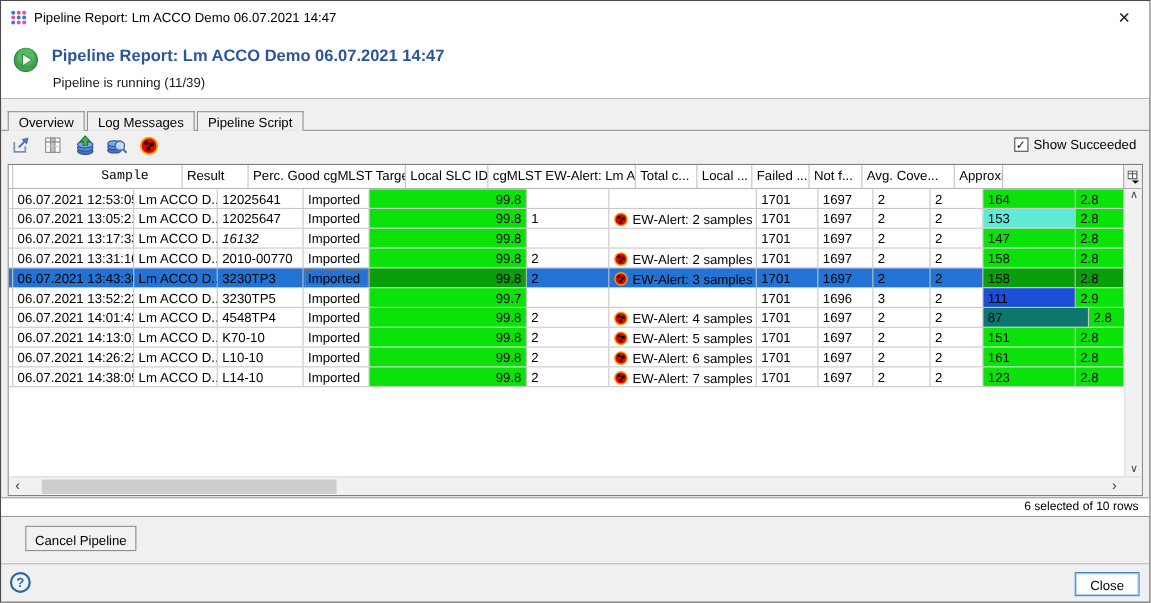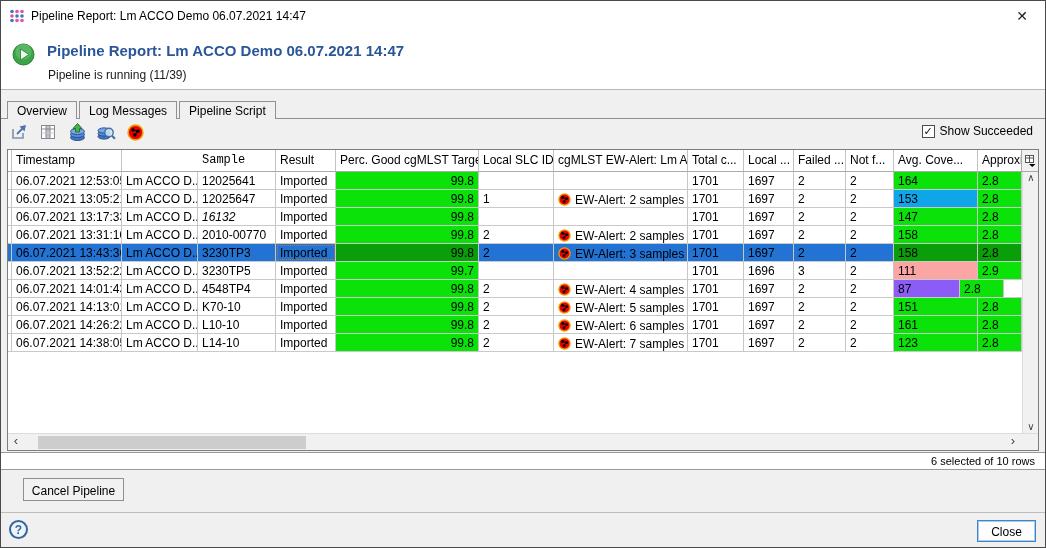--- a/index.html
+++ b/index.html
@@ -155,21 +155,20 @@
   </div>
 
   <div class="show-succ">
     <span class="cbx checked"></span>
     <span>Show Succeeded</span>
   </div>
 
   <div class="tframe">
     <div class="thead" id="thead">
         <div class="gutter"></div>
-        <div class="hcell" style="width: 110px;">Timestamp</div>
         <div class="hcell" style="width: 76px; margin-top: 46px;">Project</div>
         <div class="hcell" style="width: 78px; font-family: Liberation Mono, monospace;">Sample</div>
         <div class="hcell" style="width: 60px;">Result</div>
         <div class="hcell" style="width: 143px;">Perc. Good cgMLST Targets</div>
         <div class="hcell" style="width: 75px;">Local SLC ID</div>
         <div class="hcell" style="width: 134px;">cgMLST EW-Alert: Lm A...</div>
         <div class="hcell" style="width: 56px;">Total c...</div>
         <div class="hcell" style="width: 50px;">Local ...</div>
         <div class="hcell" style="width: 52px;">Failed ...</div>
         <div class="hcell" style="width: 48px;">Not f...</div>
@@ -218,21 +217,21 @@
                 <circle cx="8.7" cy="5.6" r="1.4" fill="#000"></circle>
                 <circle cx="6" cy="8.8" r="1.4" fill="#000"></circle>
               </svg>
               <span>EW-Alert: 2 samples</span>
             </div>
           </div>
           <div class="tcell" style="width: 56px;">1701</div>
           <div class="tcell" style="width: 50px;">1697</div>
           <div class="tcell" style="width: 52px;">2</div>
           <div class="tcell" style="width: 48px;">2</div>
-          <div class="tcell" style="width: 84px; background: #0ea5e9;">153</div>
+          <div class="tcell" style="width: 84px; background: #5eead4;">153</div>
           <div class="tcell" style="width: 44px; background: rgb(10, 226, 10);">2.8</div>
         </div>
         <div class="trow">
           <div class="gutter"></div>
           <div class="tcell" style="width: 110px;">06.07.2021 13:17:33</div>
           <div class="tcell" style="width: 76px;">Lm ACCO D...</div>
           <div class="tcell" style="width: 78px; font-style: italic;">16132</div>
           <div class="tcell" style="width: 60px;">Imported</div>
           <div class="tcell num" style="width: 143px; background: rgb(10, 226, 10);">99.8</div>
           <div class="tcell" style="width: 75px;"></div>
@@ -304,21 +303,21 @@
           <div class="tcell" style="width: 76px;">Lm ACCO D...</div>
           <div class="tcell" style="width: 78px;">3230TP5</div>
           <div class="tcell" style="width: 60px;">Imported</div>
           <div class="tcell num" style="width: 143px; background: rgb(10, 226, 10);">99.7</div>
           <div class="tcell" style="width: 75px;"></div>
           <div class="tcell" style="width: 134px;"></div>
           <div class="tcell" style="width: 56px;">1701</div>
           <div class="tcell" style="width: 50px;">1696</div>
           <div class="tcell" style="width: 52px;">3</div>
           <div class="tcell" style="width: 48px;">2</div>
-          <div class="tcell" style="width: 84px; background: #fca5a5;">111</div>
+          <div class="tcell" style="width: 84px; background: #1d4ed8;">111</div>
           <div class="tcell" style="width: 44px; background: rgb(10, 226, 10);">2.9</div>
         </div>
         <div class="trow">
           <div class="gutter"></div>
           <div class="tcell" style="width: 110px;">06.07.2021 14:01:43</div>
           <div class="tcell" style="width: 76px;">Lm ACCO D...</div>
           <div class="tcell" style="width: 78px;">4548TP4</div>
           <div class="tcell" style="width: 60px;">Imported</div>
           <div class="tcell num" style="width: 143px; background: rgb(10, 226, 10);">99.8</div>
           <div class="tcell" style="width: 75px;">2</div>
@@ -331,21 +330,21 @@
                 <circle cx="8.7" cy="5.6" r="1.4" fill="#000"></circle>
                 <circle cx="6" cy="8.8" r="1.4" fill="#000"></circle>
               </svg>
               <span>EW-Alert: 4 samples</span>
             </div>
           </div>
           <div class="tcell" style="width: 56px;">1701</div>
           <div class="tcell" style="width: 50px;">1697</div>
           <div class="tcell" style="width: 52px;">2</div>
           <div class="tcell" style="width: 48px;">2</div>
-          <div class="tcell" style="width: 66px; background: #8b5cf6;">87</div>
+          <div class="tcell" style="width: 96px; background: #0f766e;">87</div>
           <div class="tcell" style="width: 44px; background: rgb(10, 226, 10);">2.8</div>
         </div>
         <div class="trow">
           <div class="gutter"></div>
           <div class="tcell" style="width: 110px;">06.07.2021 14:13:01</div>
           <div class="tcell" style="width: 76px;">Lm ACCO D...</div>
           <div class="tcell" style="width: 78px;">K70-10</div>
           <div class="tcell" style="width: 60px;">Imported</div>
           <div class="tcell num" style="width: 143px; background: rgb(10, 226, 10);">99.8</div>
           <div class="tcell" style="width: 75px;">2</div>

